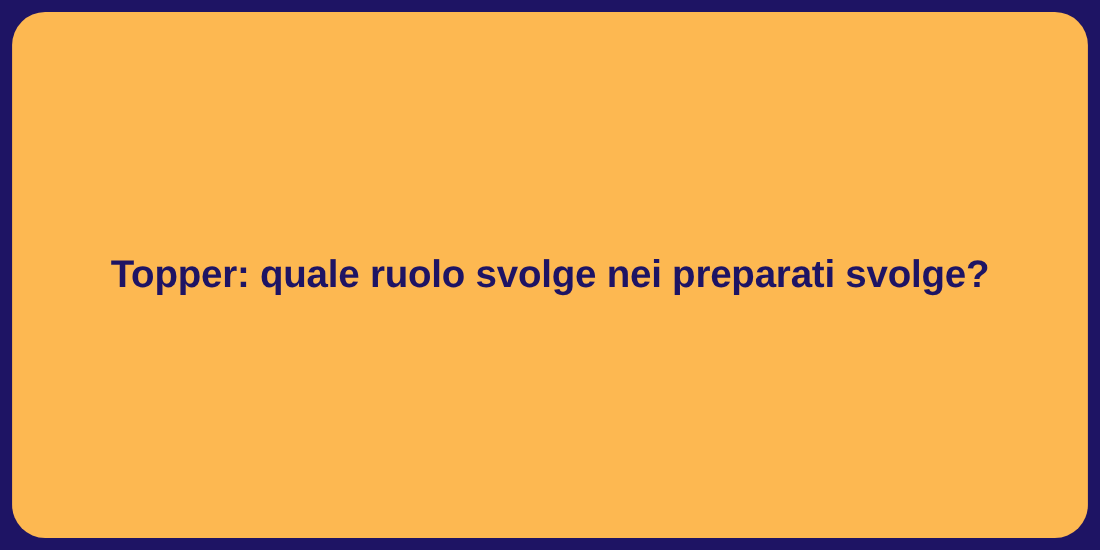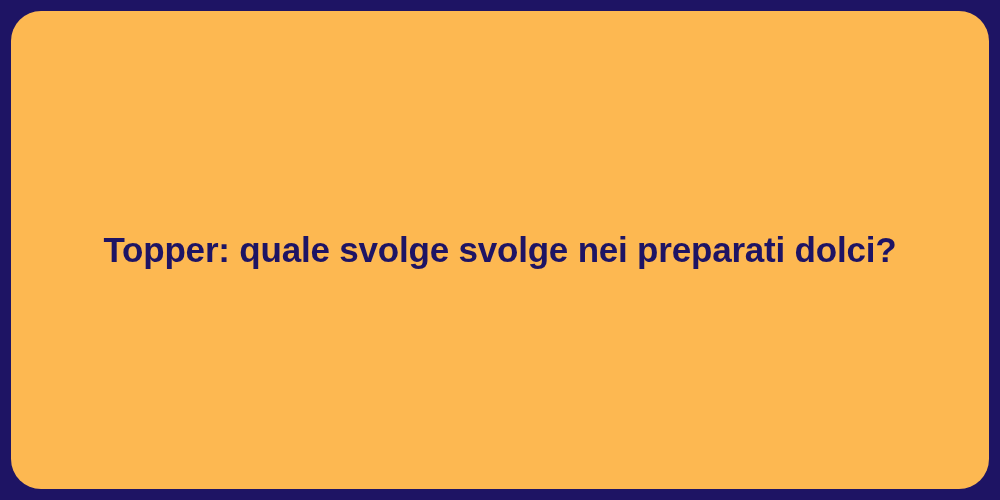--- a/index.html
+++ b/index.html
@@ -52,16 +52,16 @@
     color: #1e1464;
     white-space: nowrap;
   }
 </style>
 </head>
 <body>
 
 <div id="canvas">
   <div id="card">
     <div id="title-block">
-      <h1 id="page-title">Topper: quale svolge svolge nei preparati dolci?</h1>
+      <h1 id="page-title">Topper: quale ruolo svolge nei preparati svolge?</h1>
     </div>
   </div>
 </div>
 
 </body></html>

